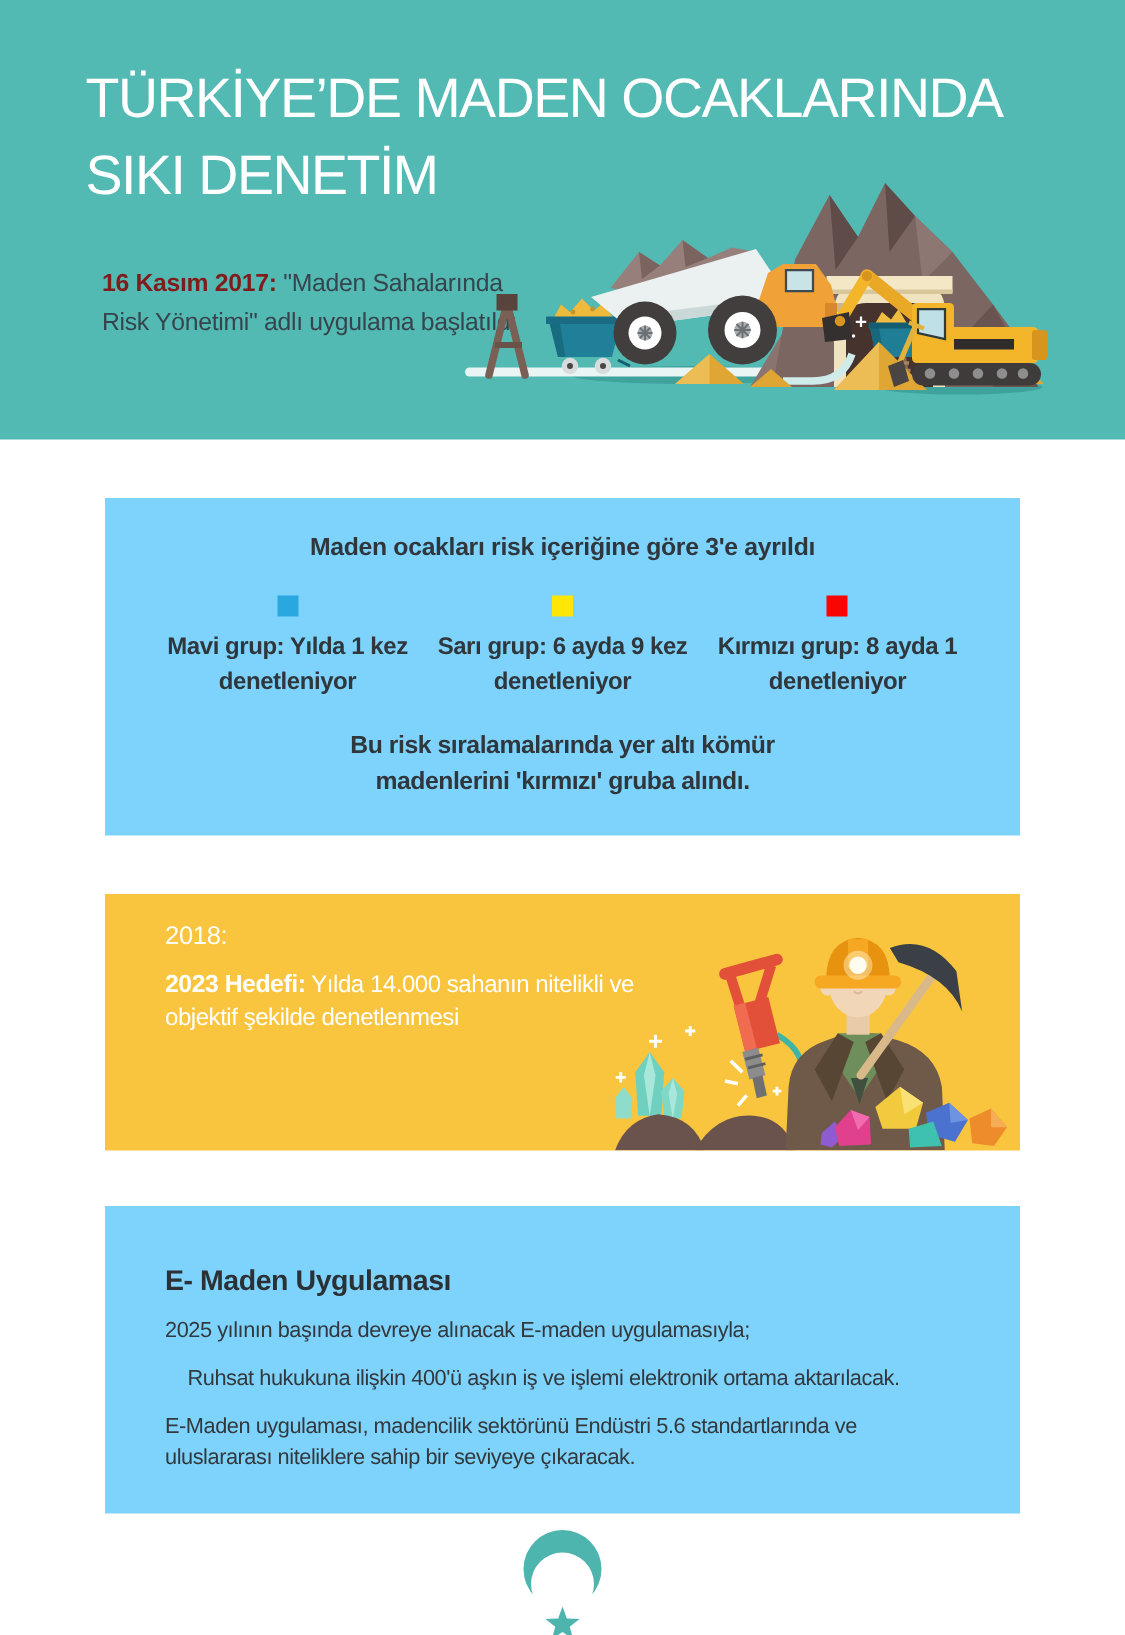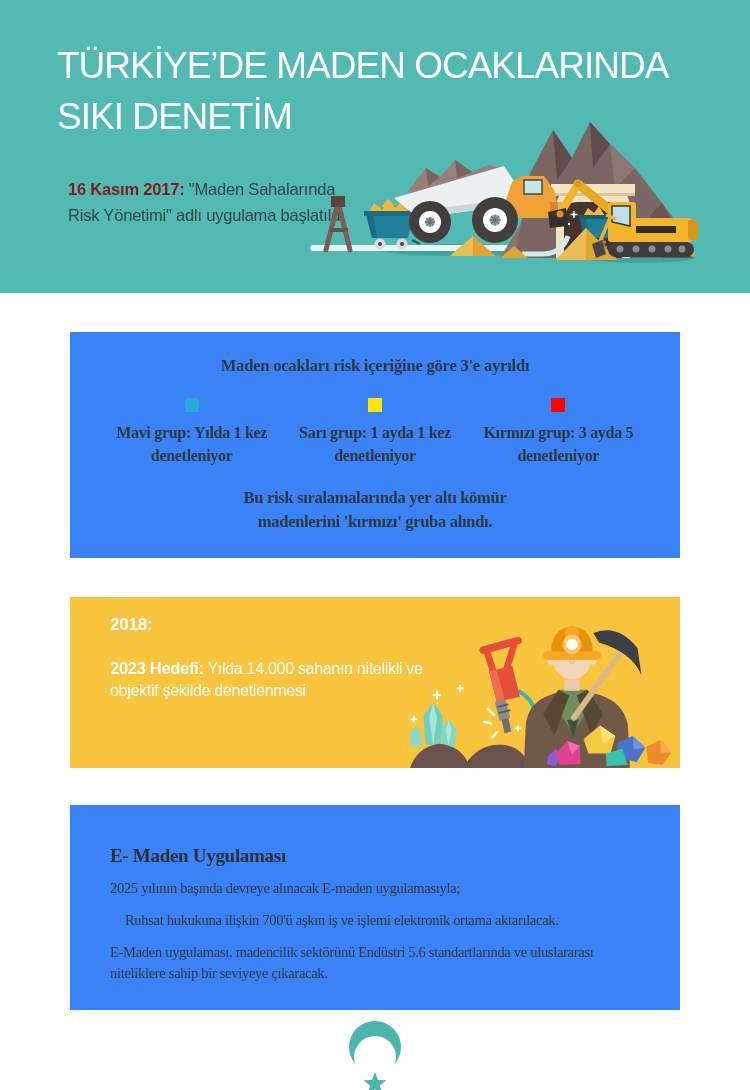--- a/index.html
+++ b/index.html
@@ -8,39 +8,39 @@
   
   .hero { position:relative; width:750px; height:293px; background:#52B9B3; overflow:hidden; }
   .hero-title { position:absolute; left:57px; top:40px; width:660px; color:#ffffff;
     font-size:37px; font-weight:400; letter-spacing:-1px; line-height:51px; }
   .hero-sub { position:absolute; left:68px; top:176px; width:285px;
     font-size:16.5px; line-height:26px; color:#37444E; letter-spacing:-0.2px; }
   .hero-sub b { color:#7f1d1d; }
   .hero-art { position:absolute; right:50px; bottom:25px; width:390px; height:150px; }
   
   .box { width:610px; margin-left:70px; }
-  .box-gray { background:#3b82f6;font-family:Liberation Serif, serif; }
+  .box-gray { background:#7dd3fc; }
   
   .risk { margin-top:39px; padding:24px 18px 24px; text-align:center; }
   .risk-title { font-size:16.5px; font-weight:700; color:#2F373D; letter-spacing:-0.2px; }
-  .risk-groups { display:flex; justify-content:space-between; margin-top:22px; padding:0 12px; }
+  .risk-groups { display:flex; justify-content:flex-end; margin-top:22px; padding:0 12px; }
   .risk-group { width:188px; display:flex; flex-direction:column; align-items:center; }
   .swatch { width:14px; height:14px; display:block; }
   .risk-label { margin-top:9px; font-size:16px; font-weight:700; color:#2F373D;
     line-height:23px; letter-spacing:-0.3px; }
   .risk-note { margin:19px auto 0; max-width:345px; font-size:16.5px; font-weight:700;
     color:#2F373D; line-height:24px; letter-spacing:-0.3px; }
   
   .stats { position:relative; margin-top:39px; height:171px; background:#F9C43E;
     overflow:hidden; color:#ffffff; }
   .stats-text { position:absolute; left:40px; top:18px; width:360px; z-index:2; }
-  .stat-year { font-size:17px; font-weight:700; letter-spacing:-0.2px; }
+  .stat-year { font-size:17px; font-weight:400; letter-spacing:-0.2px; }
   .stat-item { margin-top:10px; margin-left:18px; width:315px;
     font-size:16px; line-height:22px; letter-spacing:-0.3px; }
-  .stat-goal { margin-top:22px; width:355px; font-size:16px; line-height:22px; letter-spacing:-0.3px; }
+  .stat-goal { margin-top:11px; width:355px; font-size:16px; line-height:22px; letter-spacing:-0.3px; }
   .stat-goal b { font-size:16.5px; }
   .stats-art { position:absolute; right:0; bottom:0; width:270px; height:166px; z-index:1; }
   
   .emaden { margin-top:37px; padding:40px 25px 26px 40px; color:#33383C; }
   .emaden-title { font-size:19px; font-weight:700; color:#2B3135; letter-spacing:-0.3px; }
   .emaden p.body { font-size:14.5px; line-height:21px; letter-spacing:-0.3px; margin-top:11px; }
   .emaden p.indent { margin-left:15px; }
   .emaden p.outro { max-width:520px; }
   
   .footer { margin-top:10px; display:flex; flex-direction:column; align-items:center; }
@@ -170,25 +170,25 @@
 
 <div class="box box-gray risk">
   <p class="risk-title">Maden ocakları risk içeriğine göre 3'e ayrıldı</p>
   <div class="risk-groups">
     <div class="risk-group">
       <span class="swatch" style="background-color: rgb(41, 168, 223);"></span>
       <p class="risk-label">Mavi grup: Yılda 1 kez denetleniyor</p>
     </div>
     <div class="risk-group">
       <span class="swatch" style="background-color: rgb(255, 231, 5);"></span>
-      <p class="risk-label">Sarı grup: 1 ayda 1 kez denetleniyor</p>
+      <p class="risk-label">Sarı grup: 6 ayda 9 kez denetleniyor</p>
     </div>
     <div class="risk-group">
       <span class="swatch" style="background-color: rgb(249, 5, 3);"></span>
-      <p class="risk-label">Kırmızı grup: 3 ayda 5 denetleniyor</p>
+      <p class="risk-label">Kırmızı grup: 8 ayda 1 denetleniyor</p>
     </div>
   </div>
   <p class="risk-note">Bu risk sıralamalarında yer altı kömür madenlerini 'kırmızı' gruba alındı.</p>
 </div>
 
 <div class="box stats">
   <div class="stats-text">
     <p class="stat-year">2018:</p>
     <p class="stat-goal"><b>2023 Hedefi:</b><span> Yılda 14.000 sahanın nitelikli ve objektif şekilde denetlenmesi</span></p>
   </div>
@@ -260,21 +260,21 @@
       <polygon points="203,157 220,152 226,169 204,170" fill="#3FC1B0"></polygon>
       <polygon points="245,150 260,143 271,156 262,169 247,167" fill="#EE8C2B"></polygon>
       <polygon points="260,143 271,156 260,156" fill="#F7AD55"></polygon>
     </g>
   </svg>
 </div>
 
 <div class="box box-gray emaden">
   <h2 class="emaden-title">E- Maden Uygulaması</h2>
   <p class="body">2025 yılının başında devreye alınacak E-maden uygulamasıyla;</p>
-  <p class="body indent">Ruhsat hukukuna ilişkin 700'ü aşkın iş ve işlemi elektronik ortama aktarılacak.</p>
+  <p class="body indent">Ruhsat hukukuna ilişkin 400'ü aşkın iş ve işlemi elektronik ortama aktarılacak.</p>
   <p class="body outro">E-Maden uygulaması, madencilik sektörünü Endüstri 5.6 standartlarında ve uluslararası niteliklere sahip bir seviyeye çıkaracak.</p>
 </div>
 
 <div class="footer">
   <svg width="84" height="78" viewBox="0 0 84 78" aria-hidden="true">
     <circle cx="42" cy="27" r="26" fill="#4DB4AE"></circle>
     <circle cx="42" cy="37" r="21" fill="#FFFFFF"></circle>
     <polygon points="42,52 44.9,60 53.4,60.3 46.8,65.5 49.1,73.7 42,69 34.9,73.7 37.2,65.5 30.6,60.3 39.1,60" fill="#4DB4AE"></polygon>
   </svg>
 

